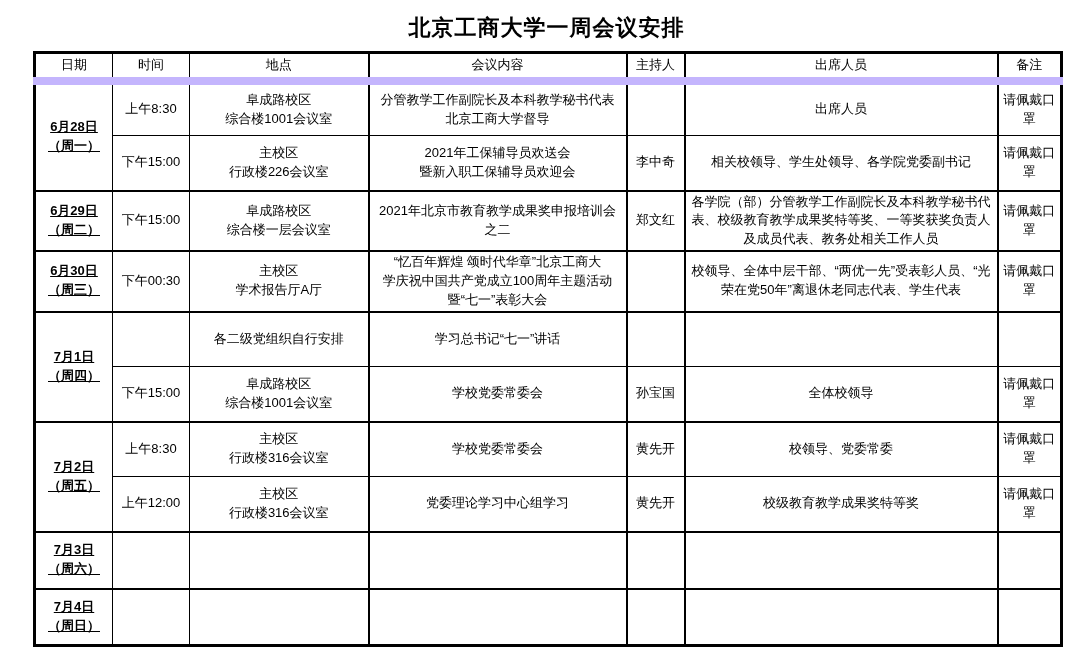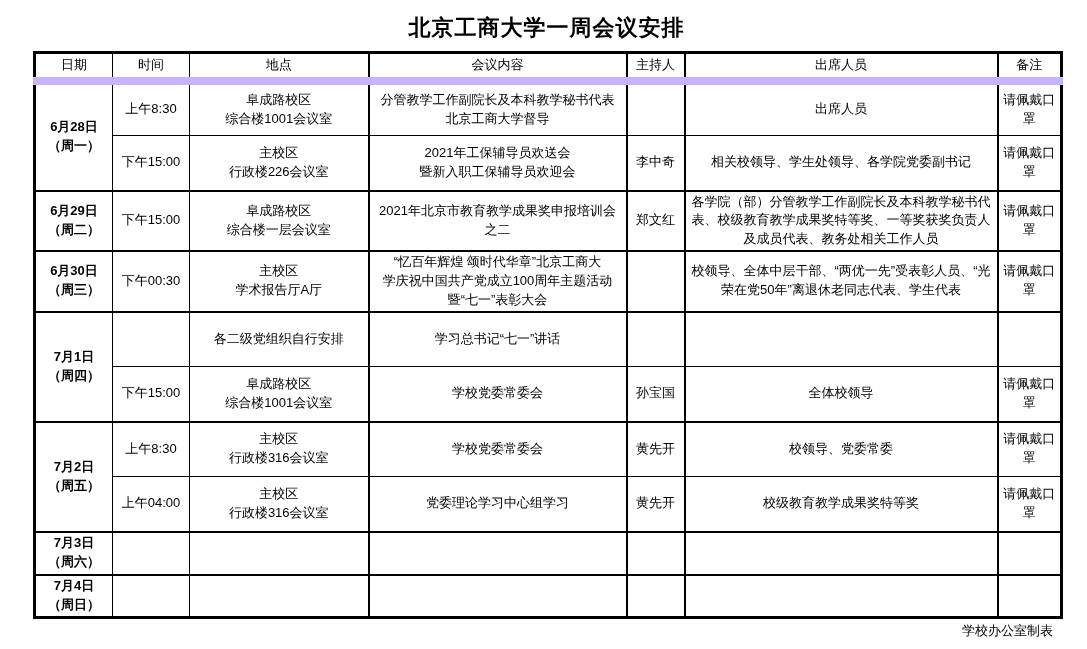--- a/index.html
+++ b/index.html
@@ -43,23 +43,23 @@
     vertical-align: middle;
     font-size: 13px;
     line-height: 1.45;
     white-space: pre-line;
     padding: 1px 3px;
     overflow: hidden;
   }
   thead tr { height: 28px; }
   th { font-weight: normal; border-bottom: 8px solid #c4b5fd; }
   tbody tr { height: 55px; }
-  tbody tr.short-row { height: 43px; }
+  tbody tr.short-row { height: 57px; }
   tbody tr.group-start > td { border-top: 2px solid #000; }
-  td.col-date { font-weight: bold; }
+  td.col-date { font-weight: bold; text-decoration: underline; }
   
   col.c-content + col, .b-left-thick { border-left: 2px solid #000; }
   th.col-content, td.col-content { border-left: 2px solid #000; }
   th.col-attendees, td.col-attendees { border-left: 2px solid #000; border-radius: 11px; }
   th.col-remark, td.col-remark { border-left: 2px solid #000; }
 
   .footer-note {
     text-align: right;
     font-size: 13px;
     padding-right: 7px;
@@ -167,21 +167,21 @@
 （周五）</td>
           <td class="col-time">上午8:30</td>
           <td class="col-location">主校区
 行政楼316会议室</td>
           <td class="col-content">学校党委常委会</td>
           <td class="col-host">黄先开</td>
           <td class="col-attendees">校领导、党委常委</td>
           <td class="col-remark">请佩戴口罩</td>
         </tr>
         <tr>
-          <td class="col-time">上午04:00</td>
+          <td class="col-time">上午12:00</td>
           <td class="col-location">主校区
 行政楼316会议室</td>
           <td class="col-content">党委理论学习中心组学习</td>
           <td class="col-host">黄先开</td>
           <td class="col-attendees">校级教育教学成果奖特等奖</td>
           <td class="col-remark">请佩戴口罩</td>
         </tr>
         <tr class="group-start short-row">
           <td class="col-date" rowspan="1">7月3日
 （周六）</td>

